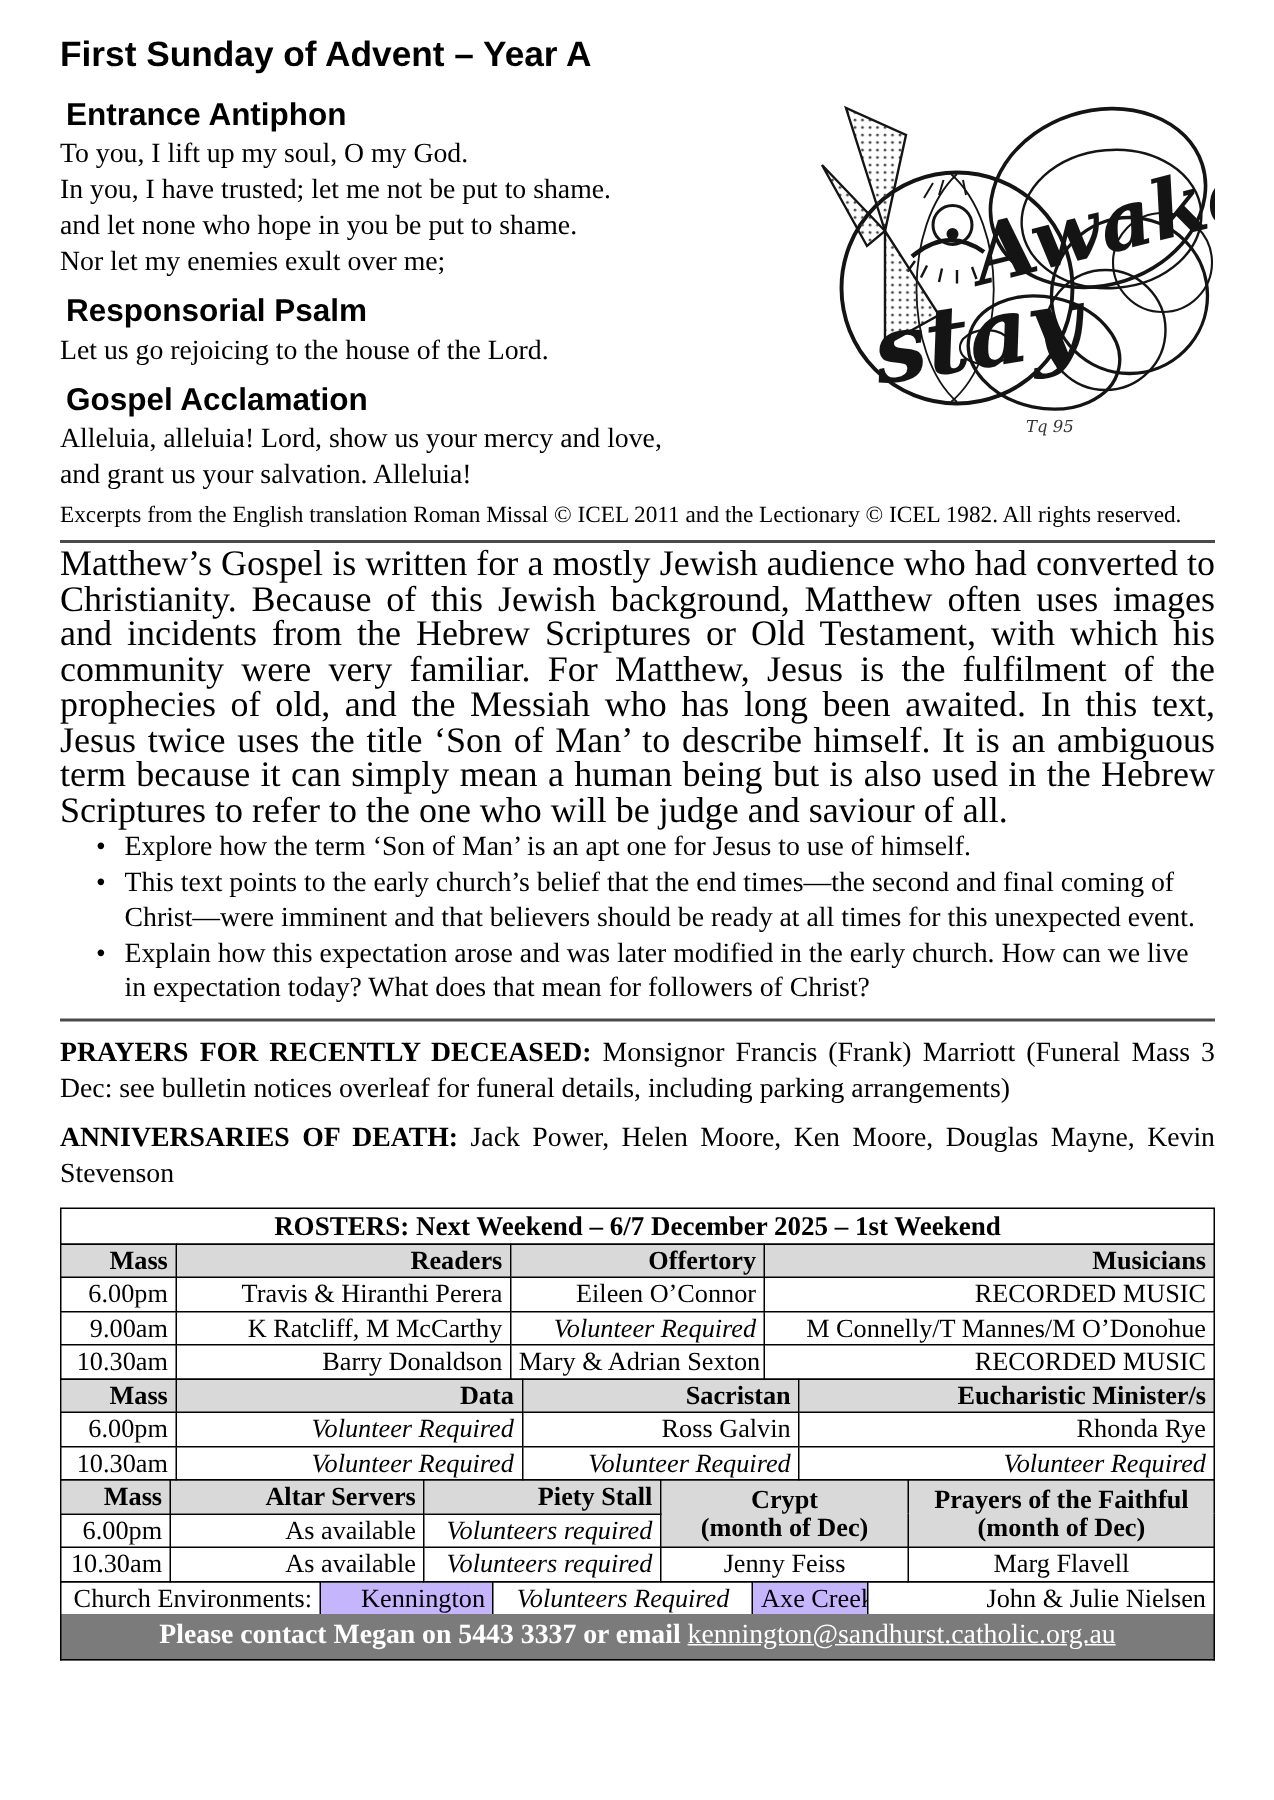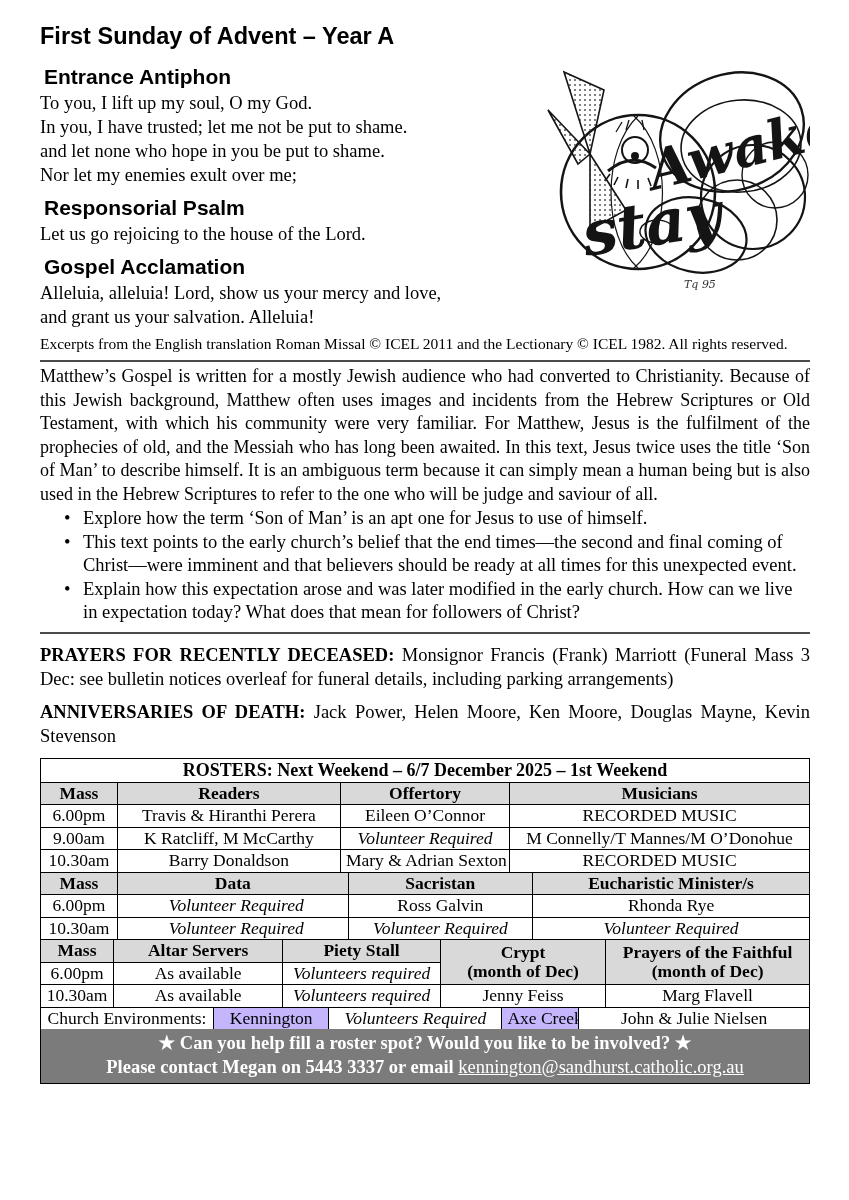--- a/index.html
+++ b/index.html
@@ -13,32 +13,32 @@
   h1.title { font-family: "Liberation Sans", sans-serif; font-size: 23.5px; line-height: 28px; font-weight: bold; margin-bottom: 6px; }
   h2.sec { font-family: "Liberation Sans", sans-serif; font-size: 21px; line-height: 25px; font-weight: bold; margin: 8px 0 2px 4px; }
   .top-row { display: flex; }
   .top-left { flex: 1 1 auto; }
   .illu-box { flex: 0 0 272px; padding-top: 2px; }
   .body-line { font-size: 18.5px; line-height: 24px; }
   .attribution { font-size: 15.5px; line-height: 19px; margin-top: 5px; }
   .rule { border: none; border-top: 2px solid #4a4a4a; margin: 7px 0 3px 0; }
   .exploring-h { text-align: center; font-weight: bold; font-style: italic; font-size: 22px; line-height: 27px; margin: 1px 0 3px 0; }
   .j { text-align: justify; }
-  p.body-par { font-size: 18px; line-height: 23.5px; }
+  p.body-par { font-size: 24px; line-height: 23.5px; }
   ul.bullets { list-style: none; margin: 1px 0 4px 24px; }
   ul.bullets li { position: relative; padding-left: 19px; font-size: 18.5px; line-height: 23.5px; }
   ul.bullets li::before { content: "\2022"; position: absolute; left: 0; top: 0; }
   p.prayer { font-size: 18.5px; line-height: 24px; margin: 9px 0; }
   .b { font-weight: bold; }
   .i { font-style: italic; }
   
   .roster { margin-top: 10px; }
   .roster-title { border: 1px solid #000; font-weight: bold; text-align: center; font-size: 18px; line-height: 21px; padding: 1px 0; }
   table.rt { width: 100%; border-collapse: collapse; table-layout: fixed; margin-top: -1px; }
-  table.rt th, table.rt td { border: 1px solid #000; font-size: 17.5px; line-height: 19.5px; padding: 1px 5px; font-weight: normal; text-align: center; overflow: hidden; white-space: nowrap; }
+  table.rt th, table.rt td { border: 1px solid #000; font-size: 17.5px; line-height: 19.5px; padding: 1px 5px; font-weight: normal; text-align: right; overflow: hidden; white-space: nowrap; }
   table.rt th { font-weight: bold; background: #d9d9d9; }
   table.rt td.c, table.rt th.c { text-align: center; }
   table.rt td.gray, table.rt th.gray { background: #c4b5fd; }
   table.rt td.white { background: #fff; }
   .two-line { line-height: 19.5px; }
   .banner { background: #7b7b7b; color: #fff; text-align: center; font-weight: bold; font-size: 18.5px; line-height: 24px; padding: 2px 0 4px 0; margin-top: -1px; border: 1px solid #000; border-top: none; }
   .banner .email { font-weight: normal; text-decoration: underline; color: #fff; }
   svg text.script { font-family: "DejaVu Serif", serif; font-style: italic; font-weight: bold; fill: #141414; }
   svg text.sig { font-family: "DejaVu Serif", serif; font-style: italic; fill: #333; }
 </style>
@@ -239,18 +239,17 @@
         <td class="b">Church Environments:</td>
         <td class="b gray">Kennington</td>
         <td class="i c">Volunteers Required</td>
         <td class="b gray">Axe Creek</td>
         <td>John &amp; Julie Nielsen</td>
       </tr>
     </tbody>
       </table>
 
     <div class="banner">
-      <div>★ Can you help fill a roster spot? Would you like to be involved? ★</div>
       <div><span>Please contact Megan on 5443 3337 or email </span><span class="email">kennington@sandhurst.catholic.org.au</span></div>
     </div>
   </div>
 
 </div>
 
 </body></html>

